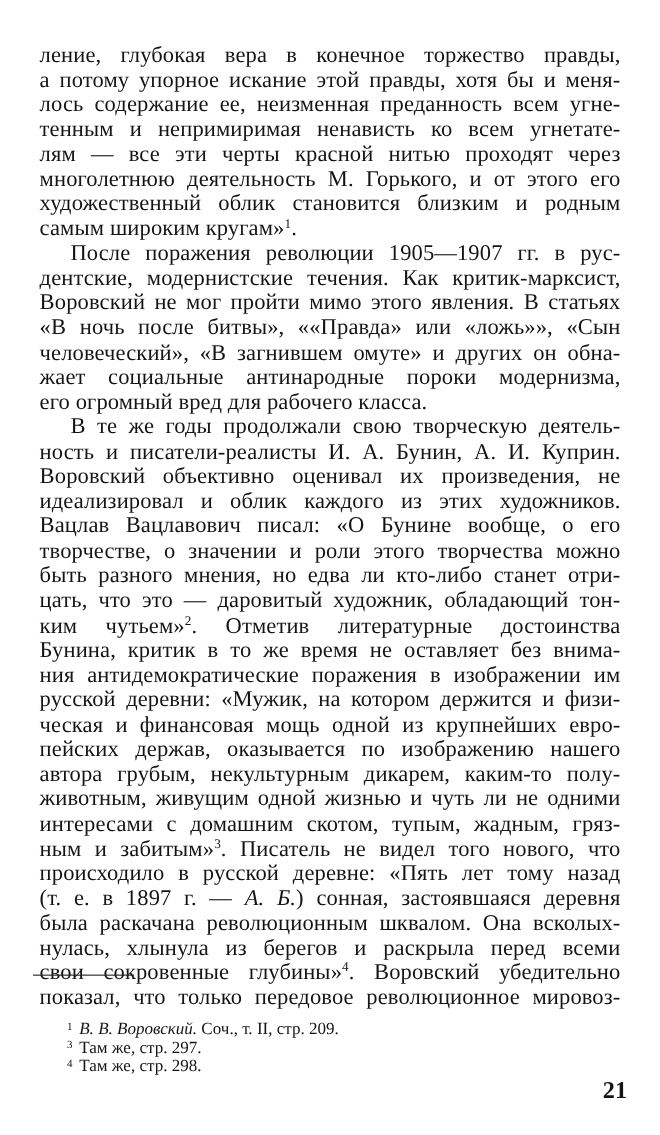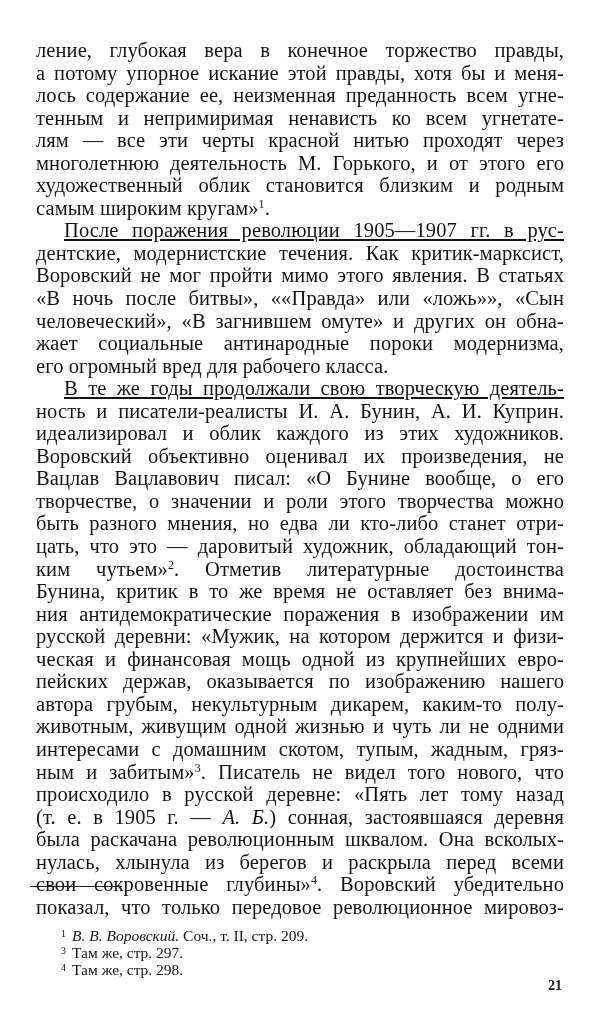--- a/index.html
+++ b/index.html
@@ -3,29 +3,29 @@
 <meta charset="utf-8">
 <style>
   html, body { margin: 0; padding: 0; background: #ffffff; }
   body { width: 600px; height: 1032px; position: relative; overflow: hidden;
          font-family: "Liberation Serif", "DejaVu Serif", serif; color: #141414; }
   .page { position: absolute; left: 36px; top: 39px; width: 528px; }
   .line { height: 22.55px; line-height: 22.55px; font-size: 20.5px;
           white-space: nowrap; text-align: justify; text-align-last: justify;
           letter-spacing: 0.1px; }
   .line.last { text-align-last: left; }
-  .line.indent { padding-left: 28px; text-decoration: underline; }
+  .line.indent { padding-left: 28px; }
   sup { font-size: 12px; line-height: 0; vertical-align: 7px; }
   .rule { position: absolute; left: 30px; top: 886px; width: 92px; height: 0;
           border-top: 1.5px solid #222; }
   .footnotes { position: absolute; left: 61px; top: 926px; font-size: 15.5px; line-height: 15.2px; }
   .fn { white-space: nowrap; }
   .fn .num { display: inline-block; width: 11px; font-size: 10px; vertical-align: 4px; }
   .fn i { font-style: italic; }
-  .page-number { position: absolute; left: 548px; top: 978px; font-weight: bold; font-size: 14px; }
+  .page-number { position: absolute; left: 548px; top: 978px; font-weight: bold; font-size: 22px; }
 </style>
 </head>
 <body>
 
 <div class="page" id="body">
     <div class="line"><span>ление, глубокая вера в конечное торжество правды,</span></div>
     <div class="line"><span>а потому упорное искание этой правды, хотя бы и меня-</span></div>
     <div class="line"><span>лось содержание ее, неизменная преданность всем угне-</span></div>
     <div class="line"><span>тенным и непримиримая ненависть ко всем угнетате-</span></div>
     <div class="line"><span>лям — все эти черты красной нитью проходят через</span></div>
@@ -34,38 +34,38 @@
     <div class="line last"><span>самым широким кругам»</span><sup>1</sup><span>.</span></div>
     <div class="line indent"><span>После поражения революции 1905—1907 гг. в рус-</span></div>
     <div class="line"><span>дентские, модернистские течения. Как критик-марксист,</span></div>
     <div class="line"><span>Воровский не мог пройти мимо этого явления. В статьях</span></div>
     <div class="line"><span>«В ночь после битвы», ««Правда» или «ложь»», «Сын</span></div>
     <div class="line"><span>человеческий», «В загнившем омуте» и других он обна-</span></div>
     <div class="line"><span>жает социальные антинародные пороки модернизма,</span></div>
     <div class="line last"><span>его огромный вред для рабочего класса.</span></div>
     <div class="line indent"><span>В те же годы продолжали свою творческую деятель-</span></div>
     <div class="line"><span>ность и писатели-реалисты И. А. Бунин, А. И. Куприн.</span></div>
+    <div class="line"><span>Воровский объективно оценивал их произведения, не</span></div>
     <div class="line"><span>идеализировал и облик каждого из этих художников.</span></div>
-    <div class="line"><span>Воровский объективно оценивал их произведения, не</span></div>
     <div class="line"><span>Вацлав Вацлавович писал: «О Бунине вообще, о его</span></div>
     <div class="line"><span>творчестве, о значении и роли этого творчества можно</span></div>
     <div class="line"><span>быть разного мнения, но едва ли кто-либо станет отри-</span></div>
     <div class="line"><span>цать, что это — даровитый художник, обладающий тон-</span></div>
     <div class="line"><span>ким чутьем»</span><sup>2</sup><span>. Отметив литературные достоинства</span></div>
     <div class="line"><span>Бунина, критик в то же время не оставляет без внима-</span></div>
     <div class="line"><span>ния антидемократические поражения в изображении им</span></div>
     <div class="line"><span>русской деревни: «Мужик, на котором держится и физи-</span></div>
     <div class="line"><span>ческая и финансовая мощь одной из крупнейших евро-</span></div>
     <div class="line"><span>пейских держав, оказывается по изображению нашего</span></div>
     <div class="line"><span>автора грубым, некультурным дикарем, каким-то полу-</span></div>
     <div class="line"><span>животным, живущим одной жизнью и чуть ли не одними</span></div>
     <div class="line"><span>интересами с домашним скотом, тупым, жадным, гряз-</span></div>
     <div class="line"><span>ным и забитым»</span><sup>3</sup><span>. Писатель не видел того нового, что</span></div>
     <div class="line"><span>происходило в русской деревне: «Пять лет тому назад</span></div>
-    <div class="line"><span>(т. е. в 1905 г. — </span><i>А. Б.</i><span>) сонная, застоявшаяся деревня</span></div>
+    <div class="line"><span>(т. е. в 1897 г. — </span><i>А. Б.</i><span>) сонная, застоявшаяся деревня</span></div>
     <div class="line"><span>была раскачана революционным шквалом. Она всколых-</span></div>
     <div class="line"><span>нулась, хлынула из берегов и раскрыла перед всеми</span></div>
     <div class="line"><span>свои сокровенные глубины»</span><sup>4</sup><span>. Воровский убедительно</span></div>
     <div class="line"><span>показал, что только передовое революционное мировоз-</span></div>
   </div>
 
 <div class="rule"></div>
 
 <div class="footnotes" id="fns">
     <div class="fn"><span class="num">1</span><i>В. В. Воровский.</i><span> Соч., т. II, стр. 209.</span></div>

